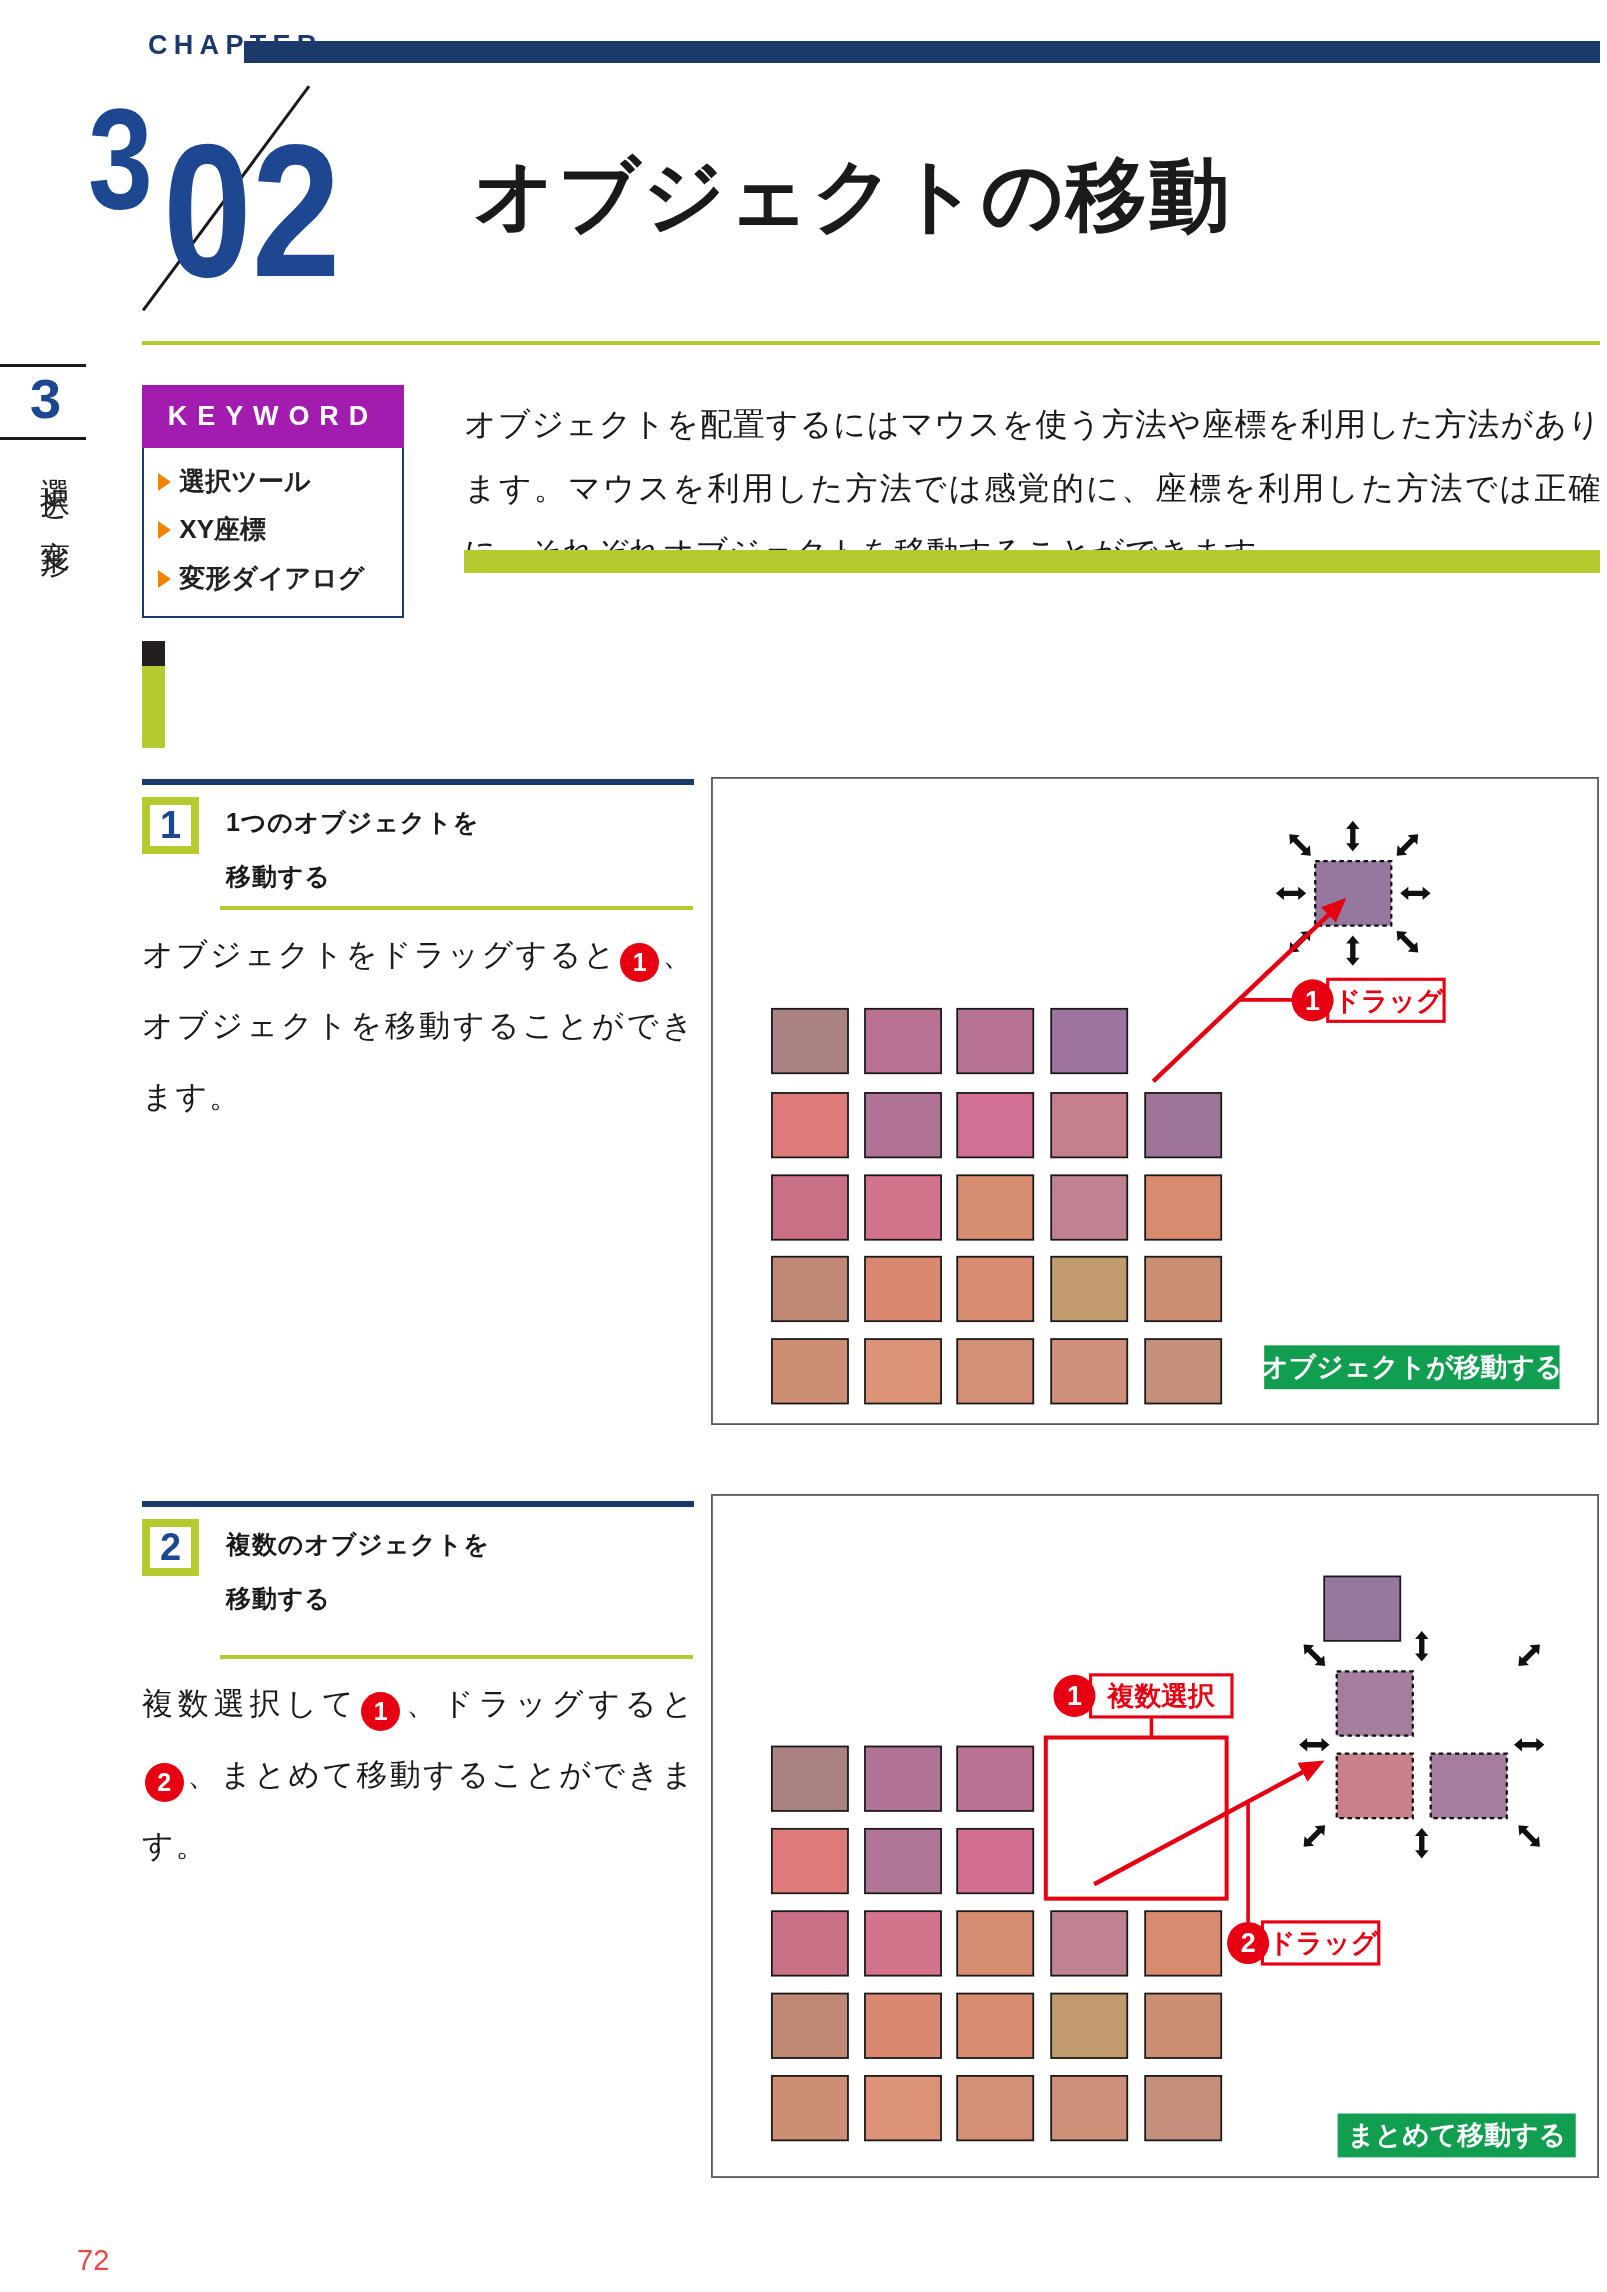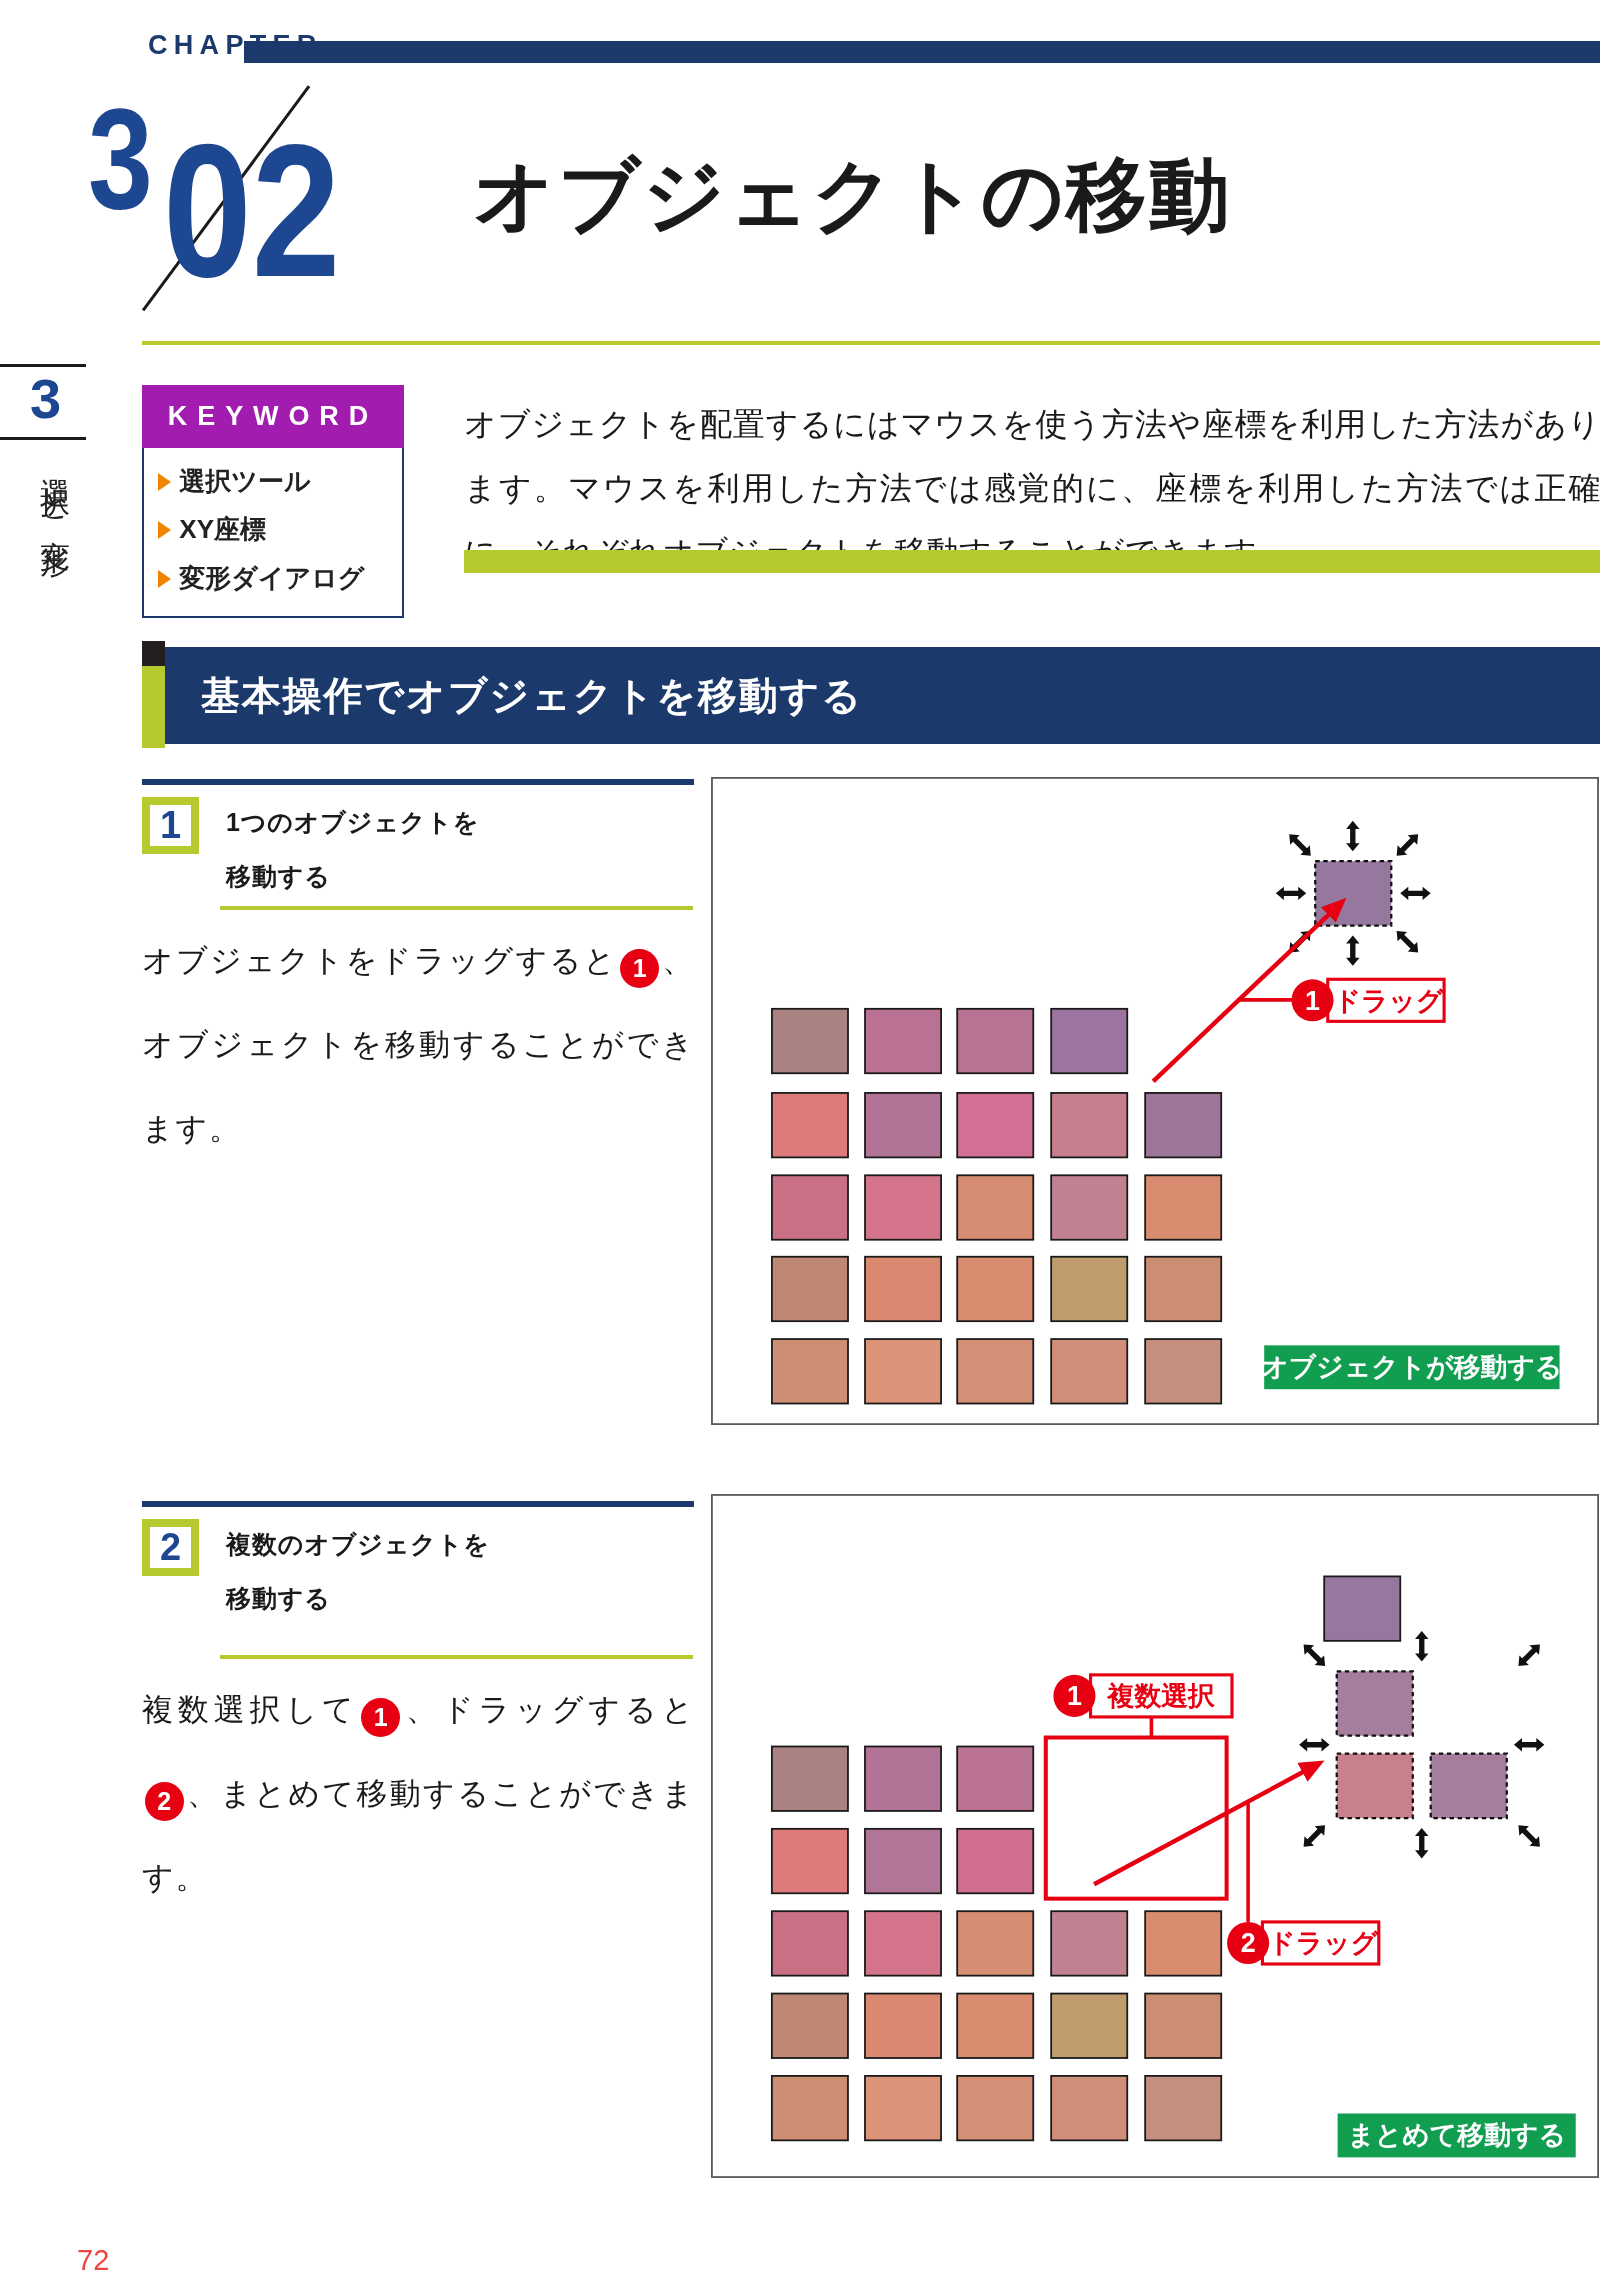--- a/index.html
+++ b/index.html
@@ -45,21 +45,21 @@
   
   .step-rule { width:552px; height:6.3px; background:#1b3a6b; }
   .s1-rule { left:142px; top:779px; } .s2-rule { left:142px; top:1501px; }
   .step-badge { width:57px; height:57px; background:#fff; border:8px solid #b6c92e; box-sizing:border-box;
                 display:flex; align-items:center; justify-content:center; font-size:38px; font-weight:bold; color:#1e4792; }
   .s1-badge { left:142px; top:797px; } .s2-badge { left:142px; top:1519px; }
   .step-title { font-size:25px; font-weight:bold; color:#1a1a1a; line-height:54px; letter-spacing:0.9px; }
   .s1-title { left:226px; top:795px; } .s2-title { left:226px; top:1517px; }
   .step-underline { width:473px; height:3.6px; background:#b6c92e; }
   .s1-underline { left:220px; top:906px; } .s2-underline { left:220px; top:1655px; }
-  .step-body { width:553px; font-size:31px; line-height:84px; letter-spacing:1.8px; text-align:justify; color:#1a1a1a; }
+  .step-body { width:553px; font-size:31px; line-height:71px; letter-spacing:1.8px; text-align:justify; color:#1a1a1a; }
   .s1-body { left:142px; top:919px; } .s2-body { left:142px; top:1668px; }
   .inline-num { display:inline-flex; width:39px; height:39px; border-radius:50%; background:#e60012; color:#fff;
                 align-items:center; justify-content:center; font-size:25px; font-weight:bold; letter-spacing:0;
                 vertical-align:-6.3px; margin:0 2.7px; }
 
   
   .fig1 { left:711px; top:777px; } .fig2 { left:711px; top:1494px; }
 
   .page-num { left:77px; top:2244px; font-size:29px; color:#ef4444; }
 </style>
@@ -95,23 +95,20 @@
       <span class="tri"></span>
       <span>変形ダイアログ</span>
     </div>
   </div>
 
   <div class="abs intro">オブジェクトを配置するにはマウスを使う方法や座標を利用した方法があります。マウスを利用した方法では感覚的に、座標を利用した方法では正確に、それぞれオブジェクトを移動することができます。</div>
   <div class="abs lime-bar-thick"></div>
 
   <div class="abs sec-accent-black"></div>
   <div class="abs sec-accent-lime"></div>
-  <div class="abs sec-bar">
-    <span>基本操作でオブジェクトを移動する</span>
-  </div>
 
   <div class="abs step-rule s1-rule"></div>
   <div class="abs step-badge s1-badge">1</div>
   <div class="abs step-title s1-title">
     <div>1つのオブジェクトを</div>
     <div>移動する</div>
   </div>
   <div class="abs step-underline s1-underline"></div>
   <div class="abs step-body s1-body">
     <span>オブジェクトをドラッグすると</span><span class="inline-num">1</span><span>、オブジェクトを移動することができます。</span>

